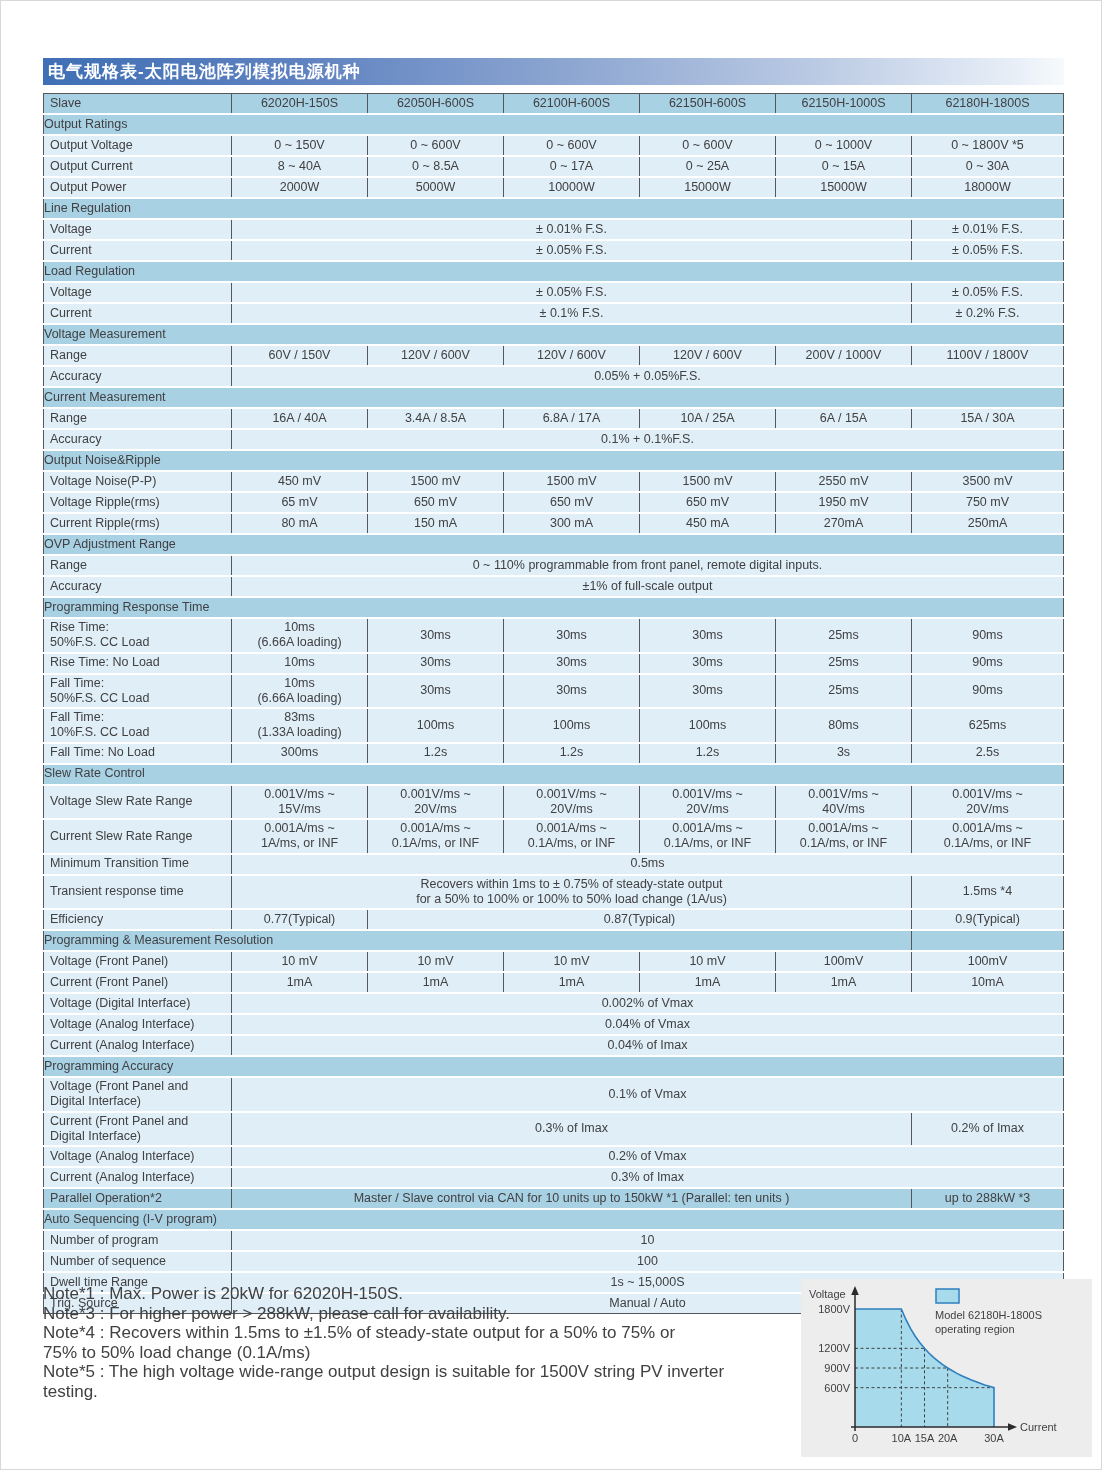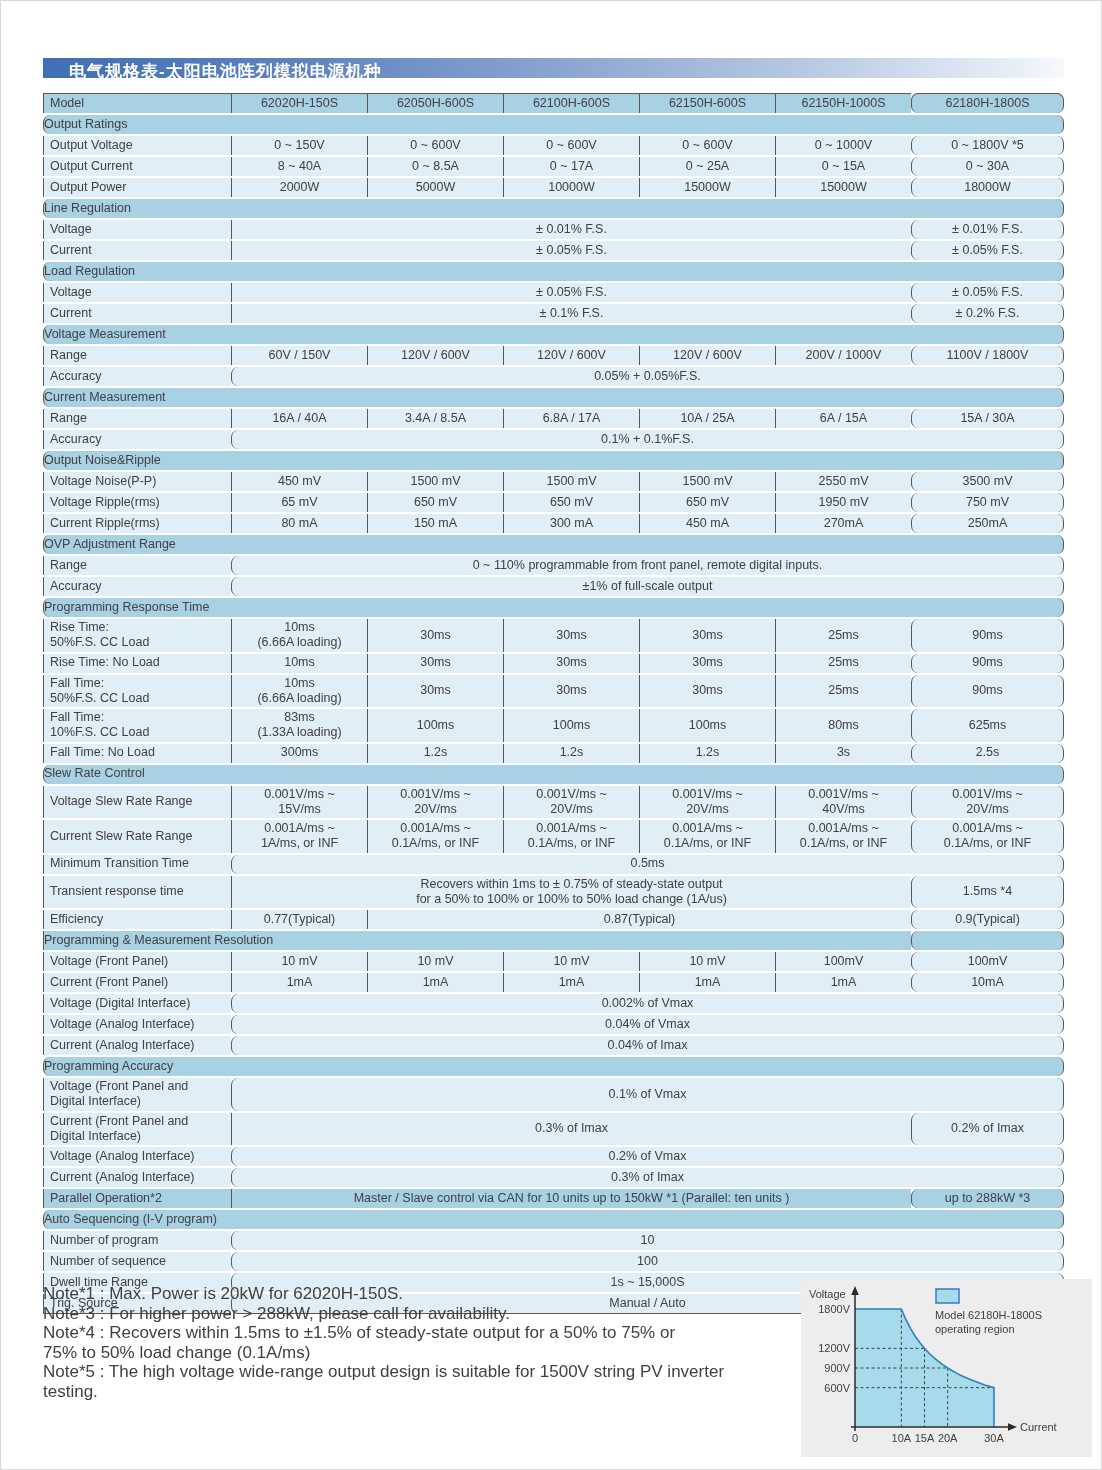--- a/index.html
+++ b/index.html
@@ -6,44 +6,44 @@
   .page{
     position:relative;
     width:1102px;height:1470px;
     background:#ffffff;
     border:1px solid #d8d8d8;
     box-sizing:border-box;
     font-family:"Liberation Sans","DejaVu Sans",sans-serif;
     color:#414042;
   }
   .title-band{
-    position:absolute;left:42px;top:57px;width:1021px;height:20px;
+    position:absolute;left:42px;top:57px;width:1021px;height:27px;
     box-sizing:border-box;
     background:linear-gradient(90deg,#3f6fb5 0%,#5e82c0 25%,#8aa4d0 50%,#b9c9e3 75%,#e7eef7 95%,#f7fafc 100%);
     color:#ffffff;font-size:17px;font-weight:bold;
-    line-height:27px;padding-left:26px;letter-spacing:1px;
+    line-height:27px;padding-left:5px;letter-spacing:1px;
   }
   table.spec{
     position:absolute;left:42px;top:90px;
     width:1021px;
     border-collapse:separate;border-spacing:0 2px;
     table-layout:fixed;
     font-size:12.5px;color:#414042;
   }
   table.spec td{
     height:17px;line-height:1.22;
     padding:1px 4px;
     background:#dfeef7;
     border-left:1px solid #55575a;
     white-space:pre-line;
     text-align:center;
     overflow:hidden;
     vertical-align:middle;
   }
-  table.spec td:last-child{border-right:1px solid #55575a;border-radius:7px;}
+  table.spec td:last-child{border-right:1px solid #55575a;}
   table.spec tr:first-child td{border-top:1px solid #55575a;}
   table.spec tr:last-child td{border-bottom:1px solid #55575a;}
   table.spec td.lbl{text-align:left;padding-left:6px;}
   table.spec td.sec{background:#a8d1e4;}
   table.spec td.sechead{background:#a8d1e4;text-align:left;padding-left:0;}
   .notes{
     position:absolute;left:42px;top:1283px;width:740px;
     font-size:17px;line-height:19.5px;color:#414042;
   }
   .notes .note-line{white-space:pre-line;}
@@ -69,21 +69,21 @@
         <col style="width: 188px;">
         <col style="width: 136px;">
         <col style="width: 136px;">
         <col style="width: 136px;">
         <col style="width: 136px;">
         <col style="width: 136px;">
         <col style="width: 153px;">
       </colgroup>
     <tbody>
         <tr>
-          <td class="lbl sec">Model</td>
+          <td class="lbl sec">Slave</td>
           <td class="val sec">62020H-150S</td>
           <td class="val sec">62050H-600S</td>
           <td class="val sec">62100H-600S</td>
           <td class="val sec">62150H-600S</td>
           <td class="val sec">62150H-1000S</td>
           <td class="val sec">62180H-1800S</td>
         </tr>
         <tr>
           <td class="sechead" colspan="7">Output Ratings</td>
         </tr>

